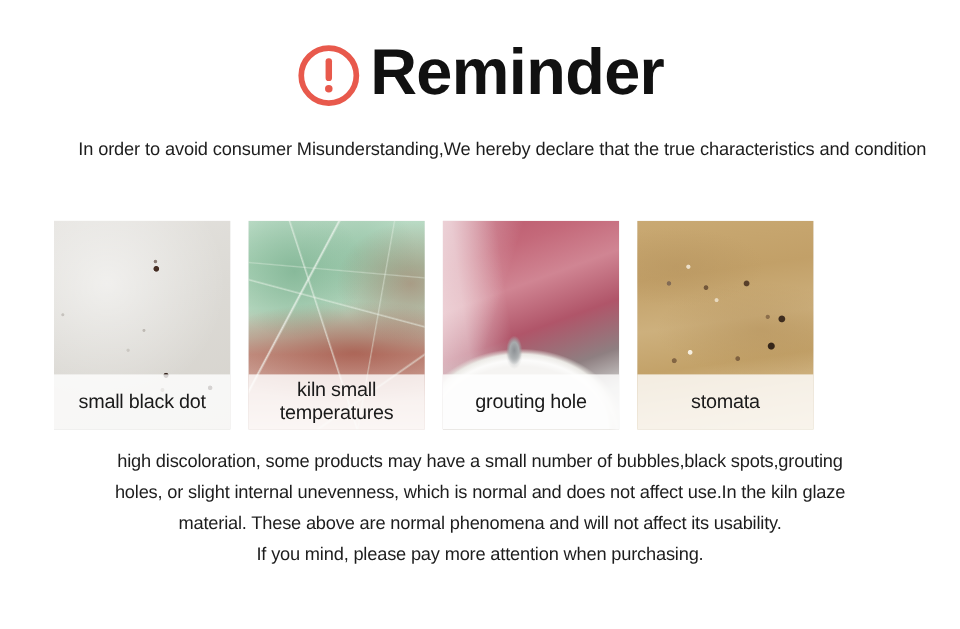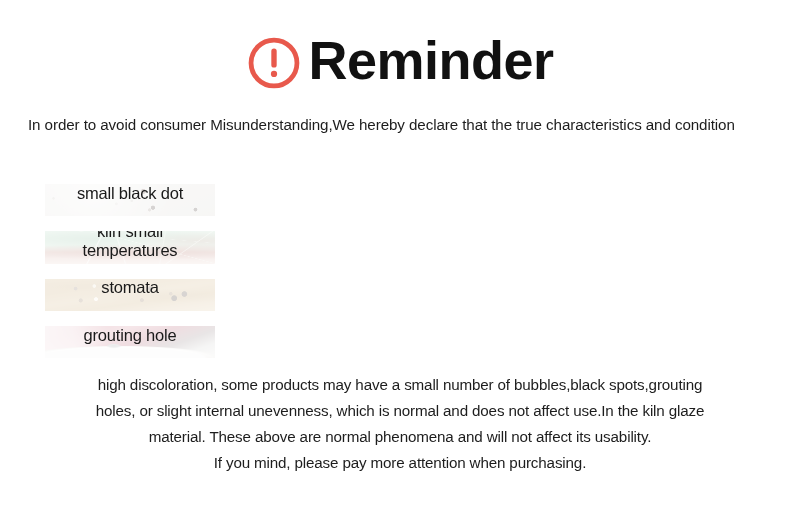--- a/index.html
+++ b/index.html
@@ -40,41 +40,40 @@
     letter-spacing: -0.5px;
     line-height: 1;
     color: #111111;
     white-space: nowrap;
   }
 
   
   .subtitle {
     margin: 18px auto 0 auto;
     width: 744px;
-    text-align: left;
+    text-align: right;
     font-size: 15.2px;
     line-height: 27px;
     color: #1d1d1d;
     letter-spacing: -0.1px;
   }
   .subtitle .line {
     display: block;
     white-space: nowrap;
   }
 
   
   .cards {
     position: absolute;
     left: 45px;
     top: 184px;
     width: 633px;
     height: 174px;
     display: flex;
     gap: 15px;
-    flex-direction: column;
   }
   .card {
     position: relative;
     width: 170px;
     height: 174px;
     overflow: hidden;
     background: #eeeeee;
   }
   .card .photo {
     position: absolute;
@@ -226,30 +225,30 @@
     <div class="photo photo-glaze"></div>
     <div class="caption">
       <div>
         <span>kiln small</span>
         <span>temperatures</span>
       </div>
     </div>
   </div>
 
   <div class="card">
+    <div class="photo photo-hole"></div>
+    <div class="caption">
+      <span>grouting hole</span>
+    </div>
+  </div>
+
+  <div class="card">
     <div class="photo photo-stomata"></div>
     <div class="caption">
       <span>stomata</span>
-    </div>
-  </div>
-
-  <div class="card">
-    <div class="photo photo-hole"></div>
-    <div class="caption">
-      <span>grouting hole</span>
     </div>
   </div>
 
 </div>
 
 <div class="note">
   <span class="line">high discoloration, some products may have a small number of bubbles,black spots,grouting</span>
   <span class="line">holes, or slight internal unevenness, which is normal and does not affect use.In the kiln glaze</span>
   <span class="line">material. These above are normal phenomena and will not affect its usability.</span>
   <span class="line">If you mind, please pay more attention when purchasing.</span>

